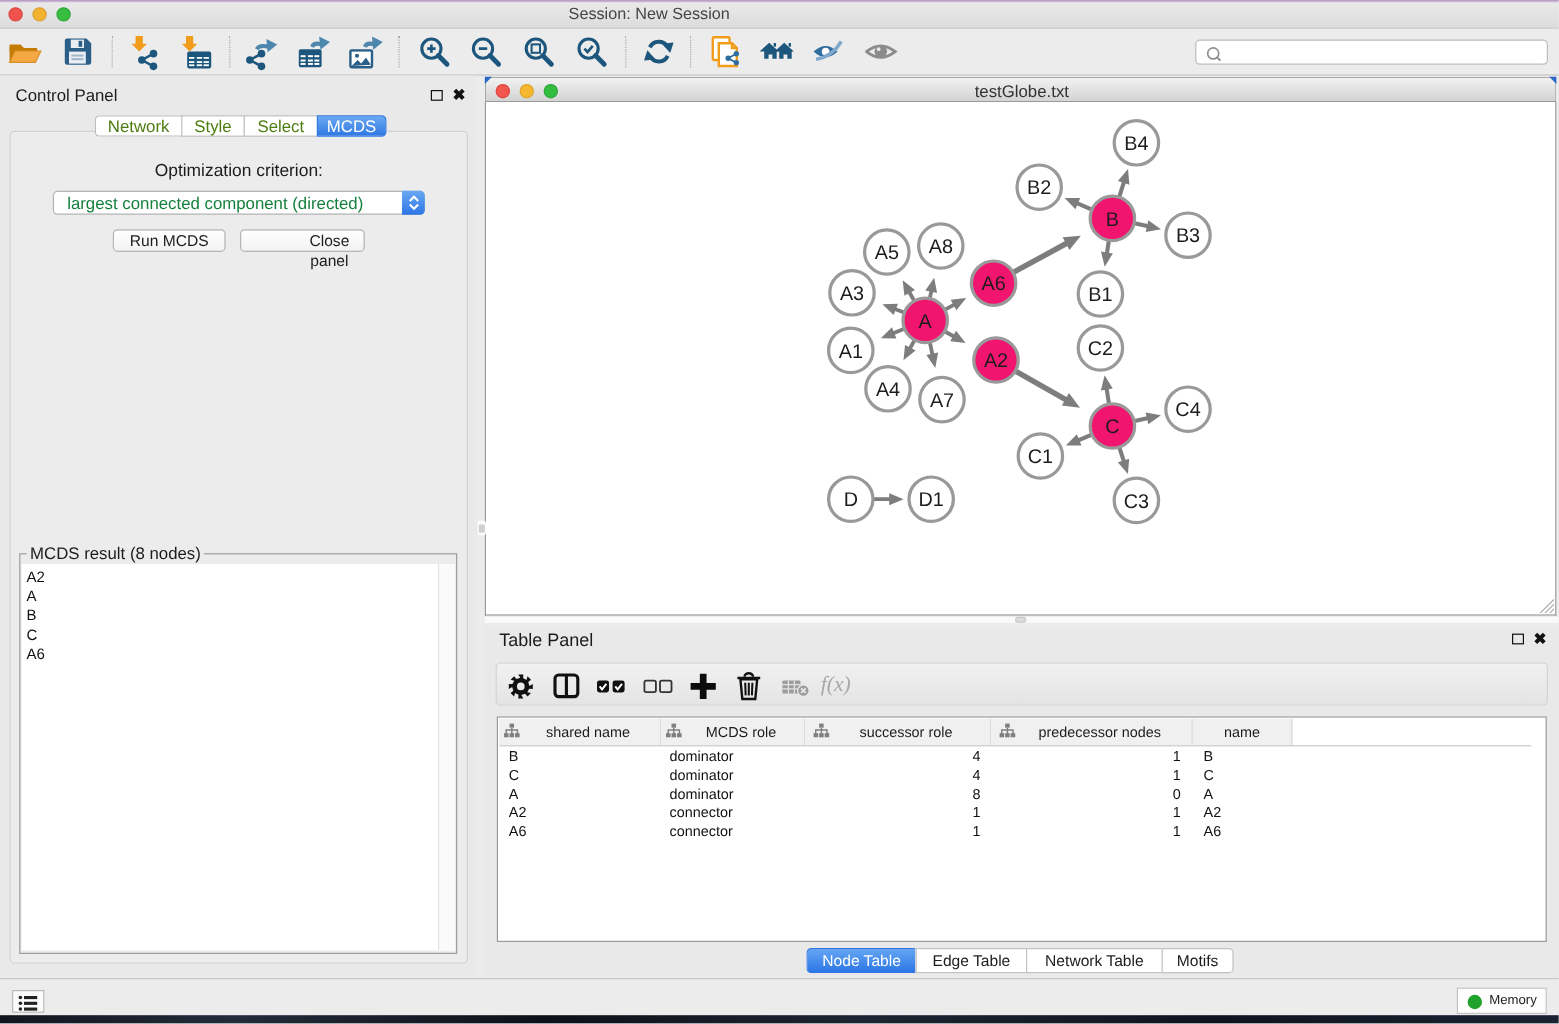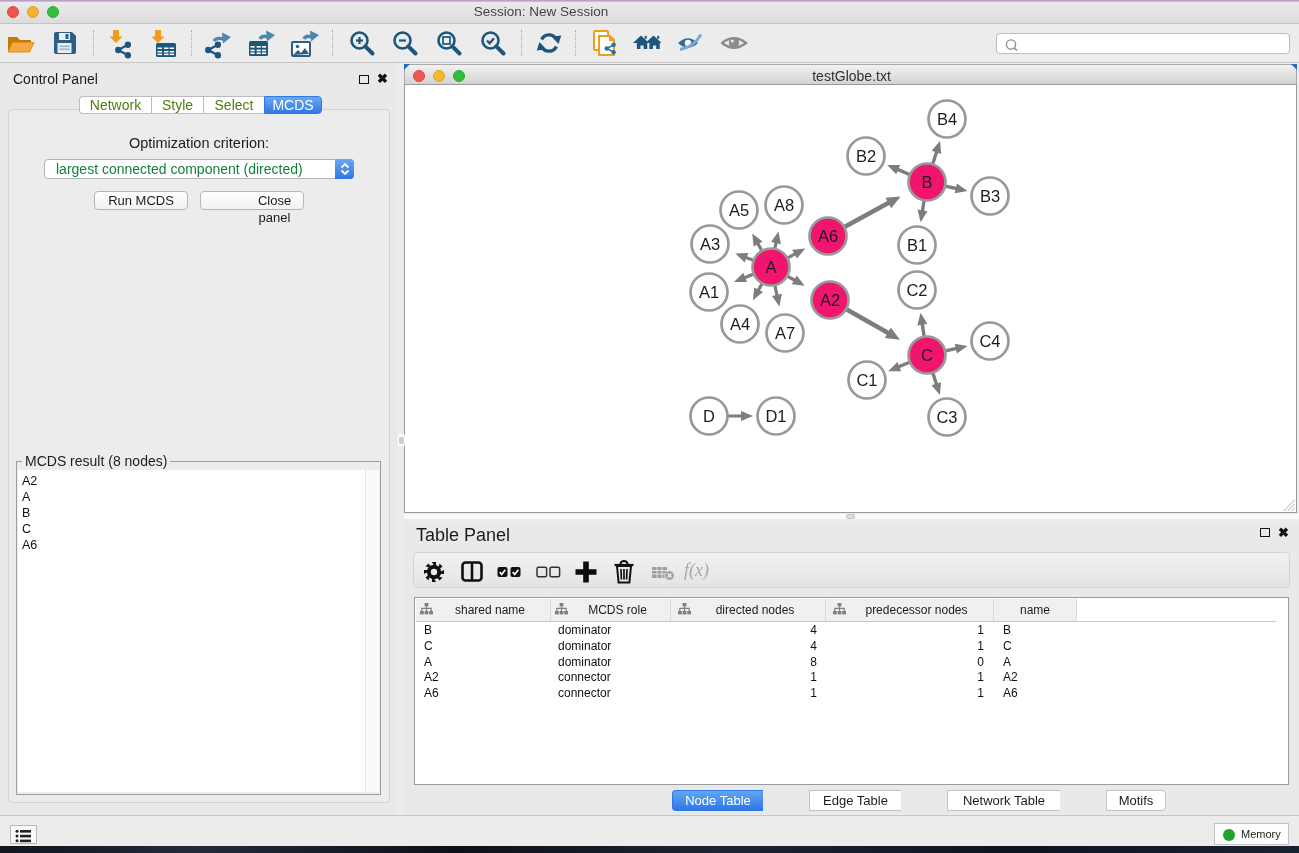--- a/index.html
+++ b/index.html
@@ -61,29 +61,29 @@
 #ntl-g { left:48px; background:#33bd3f; border:0.5px solid #2da738; }
 #nw-title { left:0; top:3px; width:893px; text-align:center; font-size:14px; color:#333; }
 #nw-body { left:0; top:21px; width:893px; height:428px; background:#fff;
   border:1px solid #9a9a9a; border-top:none; }
 .bluecorn { width:0; height:0; top:0; }
 #bc-l { left:0; border-top:6px solid #2a67c7; border-right:6px solid transparent; }
 #bc-r { right:0; border-top:6px solid #2a67c7; border-left:6px solid transparent; }
 
 
 #tp { left:404px; top:523px; width:895px; height:292px; background:#e9e9e9; }
-#tp-title { left:12px; top:2px; font-size:18px; color:#1c1c1c; }
+#tp-title { left:12px; top:2px; font-size:15px; color:#1c1c1c; }
 #tp-toolbar { left:9px; top:29px; width:877px; height:36px; background:linear-gradient(#f1f1f1,#e4e4e4);
   border:1px solid #d4d4d4; border-radius:4px; }
 #tp-table { left:10px; top:74px; width:875px; height:188px; background:#fff; border:1px solid #9a9a9a; }
 .th { top:1px; height:22px; background:#f0f0f0; border-right:1px solid #d9d9d9;
   font-size:12px; color:#1c1c1c; text-align:center; line-height:23px; }
 #th-underline { left:1px; top:23px; width:860px; height:1px; background:#c9c9c9; }
 .td { font-size:12px; color:#111; line-height:15.8px; }
-#tp-tabs { left:268px; top:267px; height:21px; display:flex;gap:46px; }
+#tp-tabs { left:268px; top:267px; height:21px; display:flex; }
 .tptab { height:21px; font-size:13px; color:#1d1d1d; background:#fff; border:1px solid #c2c2c2;
   border-right:none; display:flex; align-items:center; justify-content:center; }
 .tptab:first-child { border-radius:4px 0 0 4px; }
 .tptab:last-child { border-radius:0 4px 4px 0; border-right:1px solid #c2c2c2; }
 .tptab.sel { background:linear-gradient(#63a5f3,#2e77e6); color:#fff; border-color:#2e77e6; }
 
 
 #status { left:0; top:815px; width:1299px; height:31px; background:#ececec; border-top:1px solid #c6c6c6; }
 #st-btn { left:10px; top:9px; width:27px; height:19px; background:#fbfbfb; border:1px solid #b9b9b9; }
 #mem-btn { left:1214px; top:7px; width:75px; height:22px; background:#fdfdfd; border:1px solid #c2c2c2;
@@ -410,21 +410,21 @@
         <line x1="8" y1="10" x2="8" y2="21" stroke="#e4e4e4" stroke-width="1"></line>
         <line x1="13" y1="10" x2="13" y2="21" stroke="#e4e4e4" stroke-width="1"></line>
         <circle cx="20.5" cy="18.5" r="4.8" fill="#9d9d9d" stroke="#e9e9e9" stroke-width="1"></circle>
         <path d="M18.6 16.6 l3.8 3.8 M22.4 16.6 l-3.8 3.8" stroke="#e9e9e9" stroke-width="1.5"></path>
       </svg>
       <div class="abs" style="left:270px;top:7px;width:40px;font-family:'Liberation Serif',serif;font-style:italic;font-size:18px;color:#a8a8a8;">f(x)</div>
     </div>
   <div class="abs" id="tp-table">
     <div class="abs th" style="left:1px;   width:135px;"><span style="margin-left:14px">shared name</span></div>
     <div class="abs th" style="left:136px; width:120px;"><span style="margin-left:14px">MCDS role</span></div>
-    <div class="abs th" style="left:256px; width:155px;"><span style="margin-left:14px">directed nodes</span></div>
+    <div class="abs th" style="left:256px; width:155px;"><span style="margin-left:14px">successor role</span></div>
     <div class="abs th" style="left:411px; width:168px;"><span style="margin-left:14px">predecessor nodes</span></div>
     <div class="abs th" style="left:579px; width:83px; border-right:1px solid #d9d9d9;">name</div>
     <div class="abs" id="th-underline"></div>
     <svg class="abs" style="left:0px;top:0px" width="873" height="22">
         <g transform="translate(5,5)">
           <rect x="4.6" y="0" width="3.8" height="3.4" fill="#7f7f7f"></rect>
           <path d="M6.5 3.4 v2 M1.8 9 v-3.6 h9.4 v3.6 M6.5 9 v-3.6" fill="none" stroke="#7f7f7f" stroke-width="1.2"></path>
           <rect x="0" y="8" width="3.8" height="3.4" fill="#7f7f7f"></rect>
           <rect x="4.6" y="8" width="3.8" height="3.4" fill="#7f7f7f"></rect>
           <rect x="9.2" y="8" width="3.8" height="3.4" fill="#7f7f7f"></rect>

